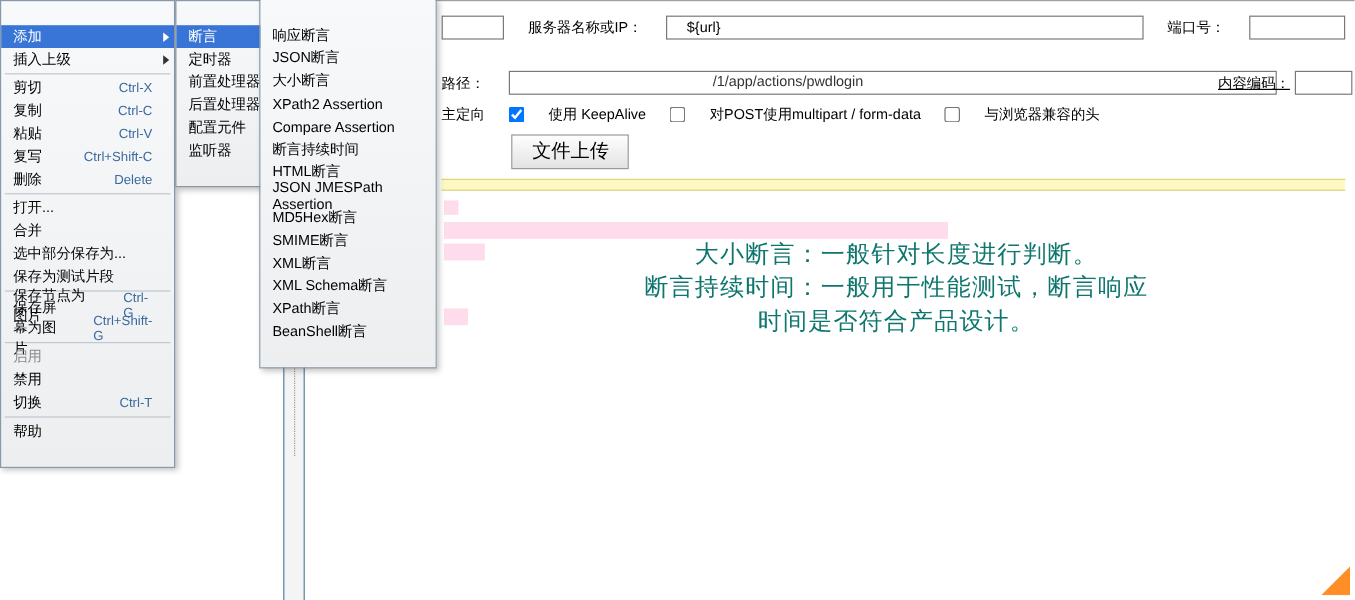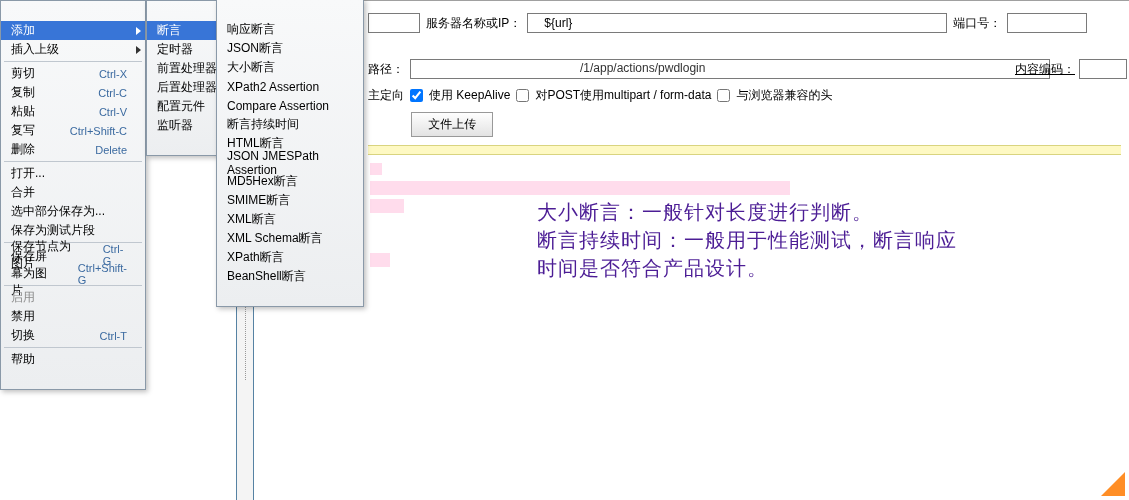--- a/index.html
+++ b/index.html
@@ -38,21 +38,21 @@
     position: absolute;
     left: 360px;
     top: 0;
     right: 0;
     padding: 4px 8px;
     border-top: 1px solid #a0a0a0;
   }
   .row {
     display: flex;
     align-items: center;
-    gap: 6px;
+    gap: 20px;
     margin: 8px 0;
     white-space: nowrap;
   }
   .label { color: #000; }
   input[type="text"] {
     border: 1px solid #7a7a7a;
     height: 20px;
     padding: 1px 16px;
     font-size: 12px;
     background: #fff;
@@ -74,21 +74,21 @@
     font-size: 12px;
   }
   input[type="checkbox"] {
     width: 13px; height: 13px;
   }
   .tab-btn {
     display: inline-block;
     padding: 3px 16px;
     border: 1px solid #999;
     background: linear-gradient(#fefefe, #e3e3e3);
-    font-size: 12px;
+    font-size: 16px;
     cursor: pointer;
   }
   .tab-btn.active {
     background: linear-gradient(#e9f2fb, #d4e6f8);
     border-color: #5682a3;
   }
   .yellow-bar {
     height: 10px;
     background: #fef9c3;
     border-top: 1px solid #d9d47f;
@@ -99,25 +99,26 @@
     position: relative;
     height: 100px;
   }
   .pink-mask {
     position: absolute;
     background: #ffd8ea;
     opacity: 0.9;
   }
   .anno-text {
     position: absolute;
-    color: #4c1d95;
+    color: #0f766e;
     font-family: "Microsoft YaHei", sans-serif;
     font-size: 20px;
     line-height: 28px;
     letter-spacing: 1px;
+    text-align: center;
   }
 
   
   .menu {
     position: absolute;
     background: linear-gradient(#f8f9fa, #eceef0);
     border: 1px solid #8a99a8;
     box-shadow: 2px 2px 5px rgba(0,0,0,.25);
     font-size: 12px;
     padding: 20px 0;

